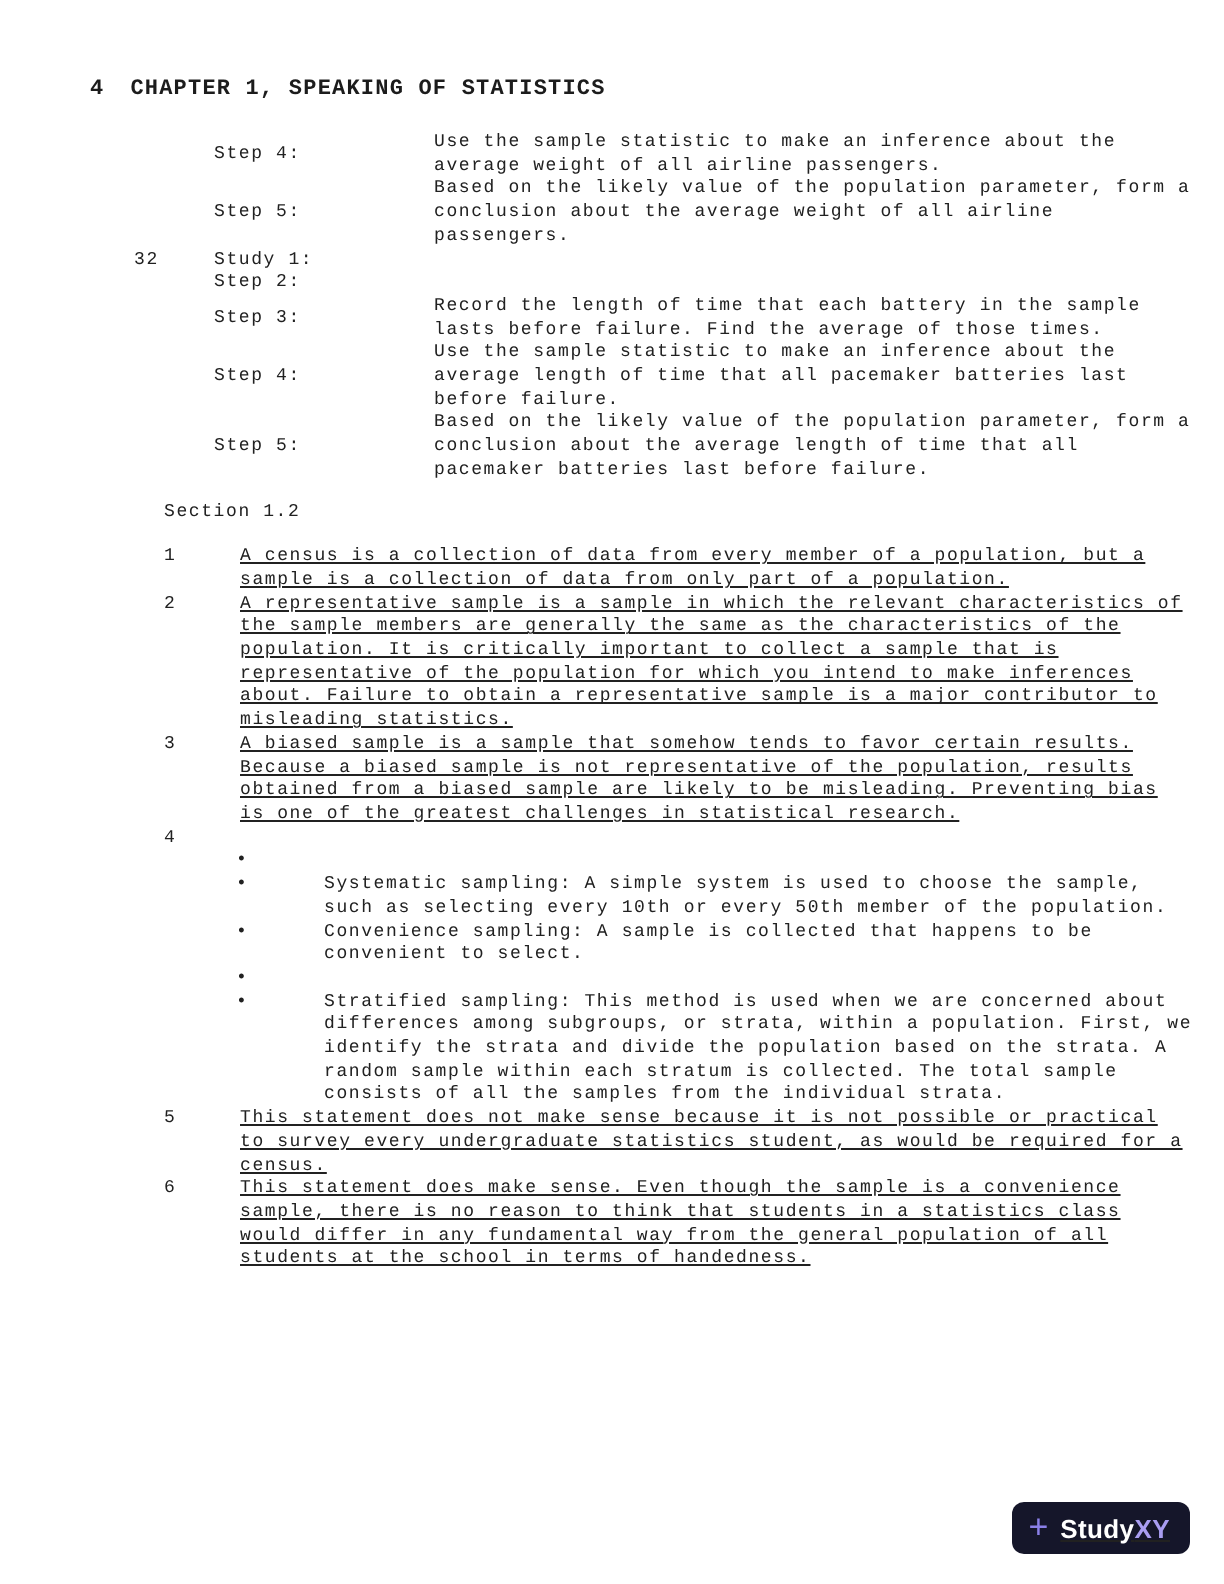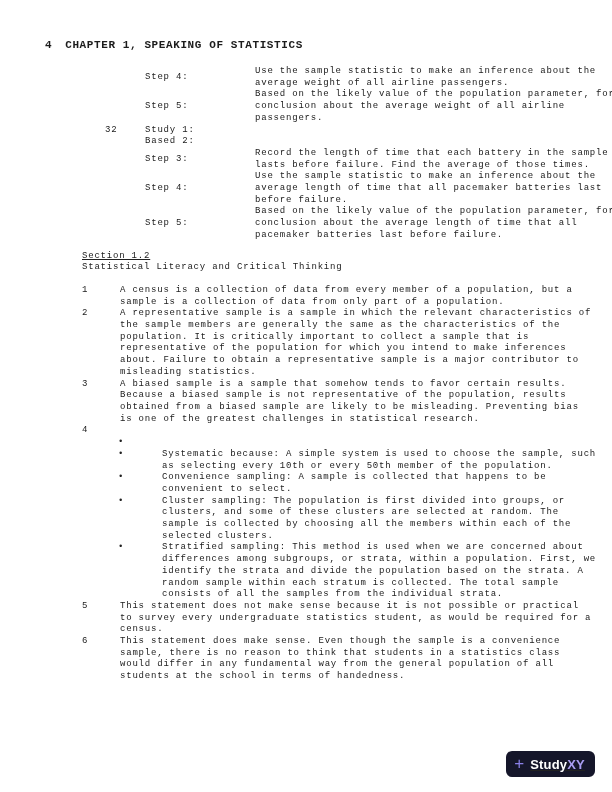--- a/index.html
+++ b/index.html
@@ -30,31 +30,31 @@
     color: #1c1c1c;
     white-space: nowrap;
   }
   
   .content {
     position: absolute;
     top: 66px; left: 0; right: 0;
   }
   .steps-block { margin-left: 65px; }
   .step-row { display: flex; align-items: center; }
-  .pnum  { width: 40px; padding-left: 2px; flex: 0 0 auto; margin-left: 38px; }
+  .pnum  { width: 40px; padding-left: 2px; flex: 0 0 auto; }
   .slabel{ width: 70px; flex: 0 0 auto; }
   .stext { width: 380px; flex: 0 0 auto; margin-left: 40px; }
 
   .section-head { margin: 9px 0 0 82px; }
-  .sec-title span { text-decoration: underline; text-underline-offset: 1px; }
+  .sec-title span { text-underline-offset: 1px; }
 
   .items { margin: 11px 0 0 82px; }
   .item-row { display: flex; align-items: flex-start; }
   .inum  { width: 38px; flex: 0 0 auto; }
-  .itext { width: 473px; flex: 0 0 auto; }
+  .itext { width: 473px; flex: 0 0 auto; text-decoration: underline; }
 
   .bullets { margin-left: 34px; }
   .bullet-row { display: flex; align-items: flex-start; }
   .bdot  { width: 44px; padding-left: 2px; flex: 0 0 auto; }
   .btext { width: 437px; flex: 0 0 auto; }
 
   
   .badge {
     position: absolute;
     right: 17px; bottom: 15px;
@@ -99,42 +99,41 @@
         <div class="slabel">Step 5:</div>
         <div class="stext">Based on the likely value of the population parameter, form a conclusion about the average weight of all airline passengers.</div>
       </div>
 
       <div class="step-row">
         <div class="pnum">32</div>
         <div class="slabel">Study 1:</div>
       </div>
       <div class="step-row">
         <div class="pnum"></div>
-        <div class="slabel">Based 2:</div>
+        <div class="slabel">Step 2:</div>
       </div>
       <div class="step-row">
         <div class="pnum"></div>
         <div class="slabel">Step 3:</div>
         <div class="stext">Record the length of time that each battery in the sample lasts before failure. Find the average of those times.</div>
       </div>
       <div class="step-row">
         <div class="pnum"></div>
         <div class="slabel">Step 4:</div>
         <div class="stext">Use the sample statistic to make an inference about the average length of time that all pacemaker batteries last before failure.</div>
       </div>
       <div class="step-row">
         <div class="pnum"></div>
         <div class="slabel">Step 5:</div>
         <div class="stext">Based on the likely value of the population parameter, form a conclusion about the average length of time that all pacemaker batteries last before failure.</div>
       </div>
     </div>
 
     <div class="section-head">
       <div class="sec-title"><span>Section 1.2</span></div>
-      <div class="sec-sub">Statistical Literacy and Critical Thinking</div>
     </div>
 
     <div class="items">
 
       <div class="item-row">
         <div class="inum">1</div>
         <div class="itext">A census is a collection of data from every member of a population, but a sample is a collection of data from only part of a population.</div>
       </div>
       <div class="item-row">
         <div class="inum">2</div>
@@ -147,29 +146,28 @@
       <div class="item-row">
         <div class="inum">4</div>
       </div>
 
       <div class="bullets">
         <div class="bullet-row">
           <div class="bdot">•</div>
         </div>
         <div class="bullet-row">
           <div class="bdot">•</div>
-          <div class="btext">Systematic because: A simple system is used to choose the sample, such as selecting every 10th or every 50th member of the population.</div>
+          <div class="btext">Systematic sampling: A simple system is used to choose the sample, such as selecting every 10th or every 50th member of the population.</div>
         </div>
         <div class="bullet-row">
           <div class="bdot">•</div>
           <div class="btext">Convenience sampling: A sample is collected that happens to be convenient to select.</div>
         </div>
         <div class="bullet-row">
           <div class="bdot">•</div>
-          <div class="btext">Cluster sampling: The population is first divided into groups, or clusters, and some of these clusters are selected at random. The sample is collected by choosing all the members within each of the selected clusters.</div>
         </div>
         <div class="bullet-row">
           <div class="bdot">•</div>
           <div class="btext">Stratified sampling: This method is used when we are concerned about differences among subgroups, or strata, within a population. First, we identify the strata and divide the population based on the strata. A random sample within each stratum is collected. The total sample consists of all the samples from the individual strata.</div>
         </div>
       </div>
 
       <div class="item-row">
         <div class="inum">5</div>
         <div class="itext">This statement does not make sense because it is not possible or practical to survey every undergraduate statistics student, as would be required for a census.</div>

